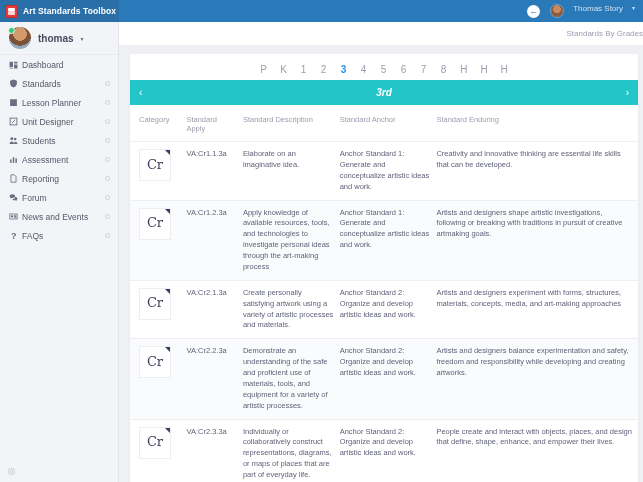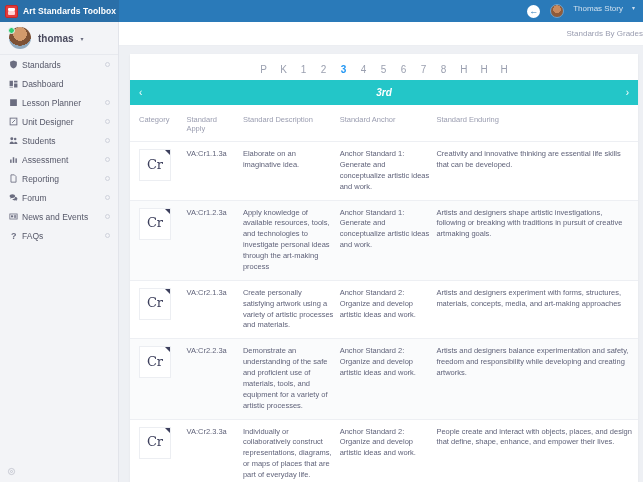--- a/index.html
+++ b/index.html
@@ -226,34 +226,34 @@
     <span class="side-avatar">
         <span class="dot"></span>
       </span>
     <span class="side-username">thomas</span>
     <span class="caret" style="color:#6b6d80">▾</span>
   </div>
 
   <div class="nav-item">
     <span class="nicon">
       <svg width="9" height="9" viewBox="0 0 16 16" fill="currentColor">
+          <path d="M1 13h6V3H1v10zm0 2h6v-1H1v1zm8 0h6V8H9v7zm0-9h6V3H9v3z"></path>
+        </svg>
+    </span>
+    <span class="nlabel">Dashboard</span>
+  </div>
+
+  <div class="nav-item">
+    <span class="nicon">
+      <svg width="9" height="9" viewBox="0 0 16 16" fill="currentColor">
           <path d="M8 1 2 3v5c0 4 3.5 6.2 6 7 2.5-.8 6-3 6-7V3L8 1z"></path>
         </svg>
     </span>
     <span class="nlabel">Standards</span>
     <span class="ncircle"></span>
-  </div>
-
-  <div class="nav-item">
-    <span class="nicon">
-      <svg width="9" height="9" viewBox="0 0 16 16" fill="currentColor">
-          <path d="M1 13h6V3H1v10zm0 2h6v-1H1v1zm8 0h6V8H9v7zm0-9h6V3H9v3z"></path>
-        </svg>
-    </span>
-    <span class="nlabel">Dashboard</span>
   </div>
 
   <div class="nav-item">
     <span class="nicon">
       <svg width="9" height="9" viewBox="0 0 16 16" fill="currentColor">
           <path d="M2 2h12v12H2V2zm1 4h10v7H3V6z"></path>
         </svg>
     </span>
     <span class="nlabel">Lesson Planner</span>
     <span class="ncircle"></span>

